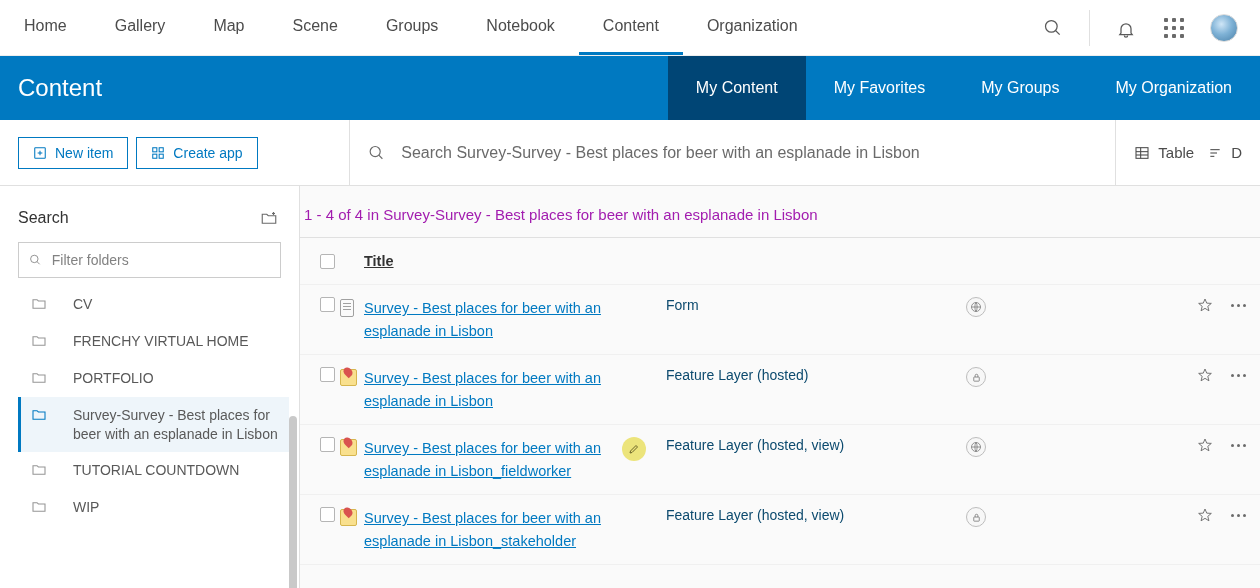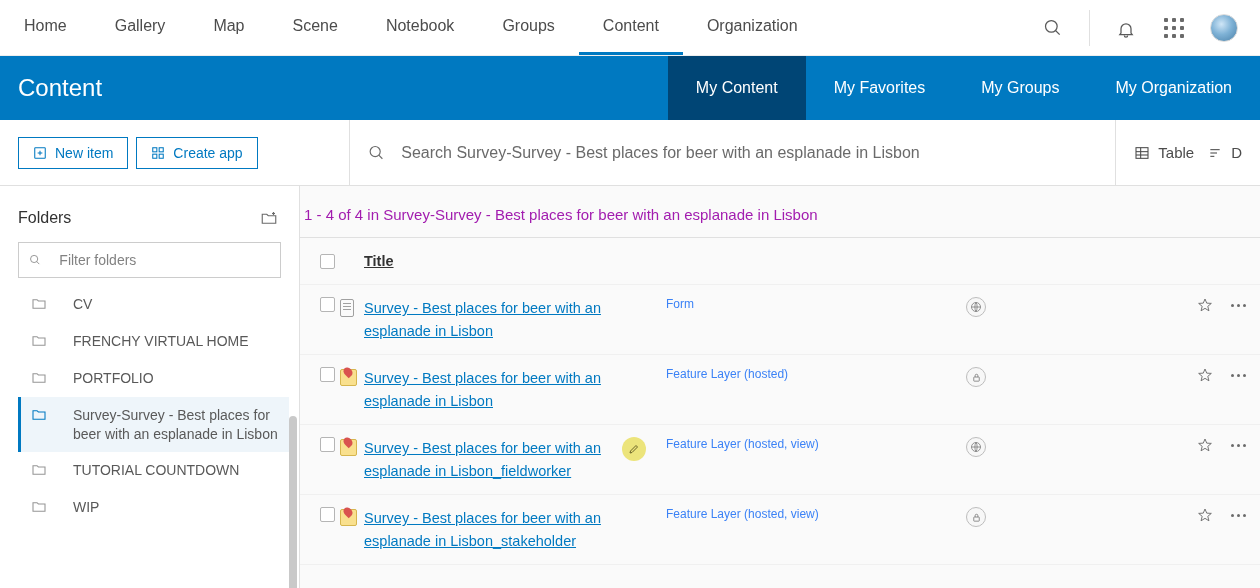--- a/index.html
+++ b/index.html
@@ -39,21 +39,21 @@
   .btn-outline svg{color:var(--blue);}
   .search-wrap{flex:1;display:flex;align-items:center;gap:14px;padding-left:18px;height:100%;border-left:1px solid var(--line);}
   .search-input{border:none;outline:none;font-size:16px;color:#6a6a6a;width:100%;background:transparent;}
   .search-input::placeholder{color:#6a6a6a;}
   .view-wrap{display:flex;align-items:center;gap:13px;padding:0 18px;height:100%;border-left:1px solid var(--line);}
   .view-item{display:flex;align-items:center;gap:8px;color:#4c4c4c;font-size:15px;cursor:pointer;}
   
   .main{display:flex;height:calc(588px - 56px - 64px - 66px);}
   .sidebar{width:300px;background:#fff;border-right:1px solid var(--line);padding:20px 0 0 18px;position:relative;overflow:visible;}
   .folders-head{display:flex;align-items:center;justify-content:space-between;padding-right:18px;font-size:16px;color:#323232;margin-bottom:12px;}
-  .filter-box{display:flex;align-items:center;gap:16px;border:1px solid #ccc;height:36px;padding:0 10px;margin-right:18px;margin-bottom:8px;}
+  .filter-box{display:flex;align-items:center;gap:8px;border:1px solid #ccc;height:36px;padding:0 10px;margin-right:18px;margin-bottom:8px;}
   .filter-box input{border:none;outline:none;font-size:14px;width:100%;background:transparent;}
   .filter-box input::placeholder{color:#828282;}
   .folder-list{margin-right:10px;position:relative;}
   .folder-item{display:flex;gap:26px;align-items:flex-start;padding:9px 10px;font-size:14px;color:#595959;cursor:pointer;border-left:3px solid transparent;}
   .folder-item.active{background:#eef5fa;border-left:3px solid var(--blue);}
   .folder-item.active .folder-icon{color:var(--blue);}
   .folder-item .label{line-height:1.35;}
   .folder-icon{flex:0 0 16px;margin-top:1px;color:#959595;}
   .sb-scroll{position:absolute;right:2px;top:230px;width:8px;height:175px;background:#c9c9c9;border-radius:4px;}
   
@@ -63,21 +63,21 @@
   .row{display:flex;align-items:flex-start;padding:12px 0 12px 14px;border-bottom:1px solid #f0f0f0;min-height:56px;}
   .row.header{min-height:44px;align-items:center;}
   .cell-cb{width:26px;flex:0 0 26px;display:flex;align-items:flex-start;justify-content:center;}
   .row.header .cell-cb{align-items:center;}
   .cb{width:15px;height:15px;border:1px solid #b5b5b5;border-radius:2px;background:#fff;cursor:pointer;}
   .cell-icon{width:24px;flex:0 0 24px;padding-top:2px;}
   .cell-title{flex:0 0 258px;padding-right:8px;color:var(--link);font-size:14.5px;line-height:1.55;cursor:pointer;text-decoration:underline;}
   .cell-title.underline{text-decoration:underline;}
   .header .cell-title{color:#323232;font-weight:600;cursor:default;}
   .cell-badge{flex:0 0 44px;display:flex;align-items:flex-start;}
-  .cell-type{flex:0 0 300px;font-size:12px;color:#3b82f6;}
+  .cell-type{flex:0 0 300px;font-size:14px;color:#0c4a6e;}
   .cell-shared{flex:0 0 170px;display:flex;align-items:center;}
   .cell-actions{flex:1;display:flex;align-items:center;justify-content:flex-end;gap:14px;padding-right:10px;}
   .doc-icon{width:14px;height:18px;border:1px solid #a0a0a0;border-radius:2px;position:relative;}
   .doc-icon:after{content:"";position:absolute;left:2px;right:2px;top:3px;height:8px;background:repeating-linear-gradient(#a0a0a0 0 1px,transparent 1px 3px);}
   .fl-icon{width:17px;height:17px;position:relative;}
   .fl-icon .sheet{position:absolute;inset:0;background:#f9e08e;border:1px solid #d6b64e;border-radius:2px;}
   .fl-icon .pin{position:absolute;left:4px;top:-2px;width:8px;height:10px;background:#d9534f;border-radius:50% 50% 50% 0;transform:rotate(-45deg);}
   .pencil-badge{width:24px;height:24px;border-radius:50%;background:#ece47b;display:flex;align-items:center;justify-content:center;}
   .circle-icon{width:20px;height:20px;border:1px solid #bdbdbd;border-radius:50%;display:flex;align-items:center;justify-content:center;background:#f7f7f7;color:#7a7a7a;}
   .dots{display:flex;gap:3px;cursor:pointer;padding:4px;}
@@ -86,22 +86,22 @@
 </style>
 </head>
 <body>
 
 <div class="topnav">
   <div class="topnav-left" id="topnav-tabs">
       <div class="topnav-tab">Home</div>
       <div class="topnav-tab">Gallery</div>
       <div class="topnav-tab">Map</div>
       <div class="topnav-tab">Scene</div>
+      <div class="topnav-tab">Groups</div>
       <div class="topnav-tab">Notebook</div>
-      <div class="topnav-tab">Groups</div>
       <div class="topnav-tab active">Content</div>
       <div class="topnav-tab">Organization</div>
     </div>
   <div class="topnav-right">
     <div class="icon-btn">
       <svg width="20" height="20" viewBox="0 0 24 24" fill="none" stroke="currentColor" stroke-width="1.5">
           <circle cx="10" cy="10" r="7"></circle>
           <line x1="20" y1="20" x2="15" y2="15"></line>
         </svg>
     </div>
@@ -184,21 +184,21 @@
         </svg>
       <span>D</span>
     </div>
   </div>
 </div>
 
 <div class="main">
 
   <div class="sidebar">
     <div class="folders-head">
-      <span>Folders</span>
+      <span>Search</span>
       <span class="icon-btn" style="color:#6a6a6a">
         <svg width="18" height="18" viewBox="0 0 24 24" fill="none" stroke="currentColor" stroke-width="1.5">
             <path d="M3 7h6l2 2h10v10H3z"></path>
             <line x1="16" y1="6" x2="20" y2="6"></line>
             <line x1="18" y1="4" x2="18" y2="8"></line>
           </svg>
       </span>
     </div>
     <div class="filter-box">
       <svg width="14" height="14" viewBox="0 0 24 24" fill="none" stroke="#828282" stroke-width="1.6">

